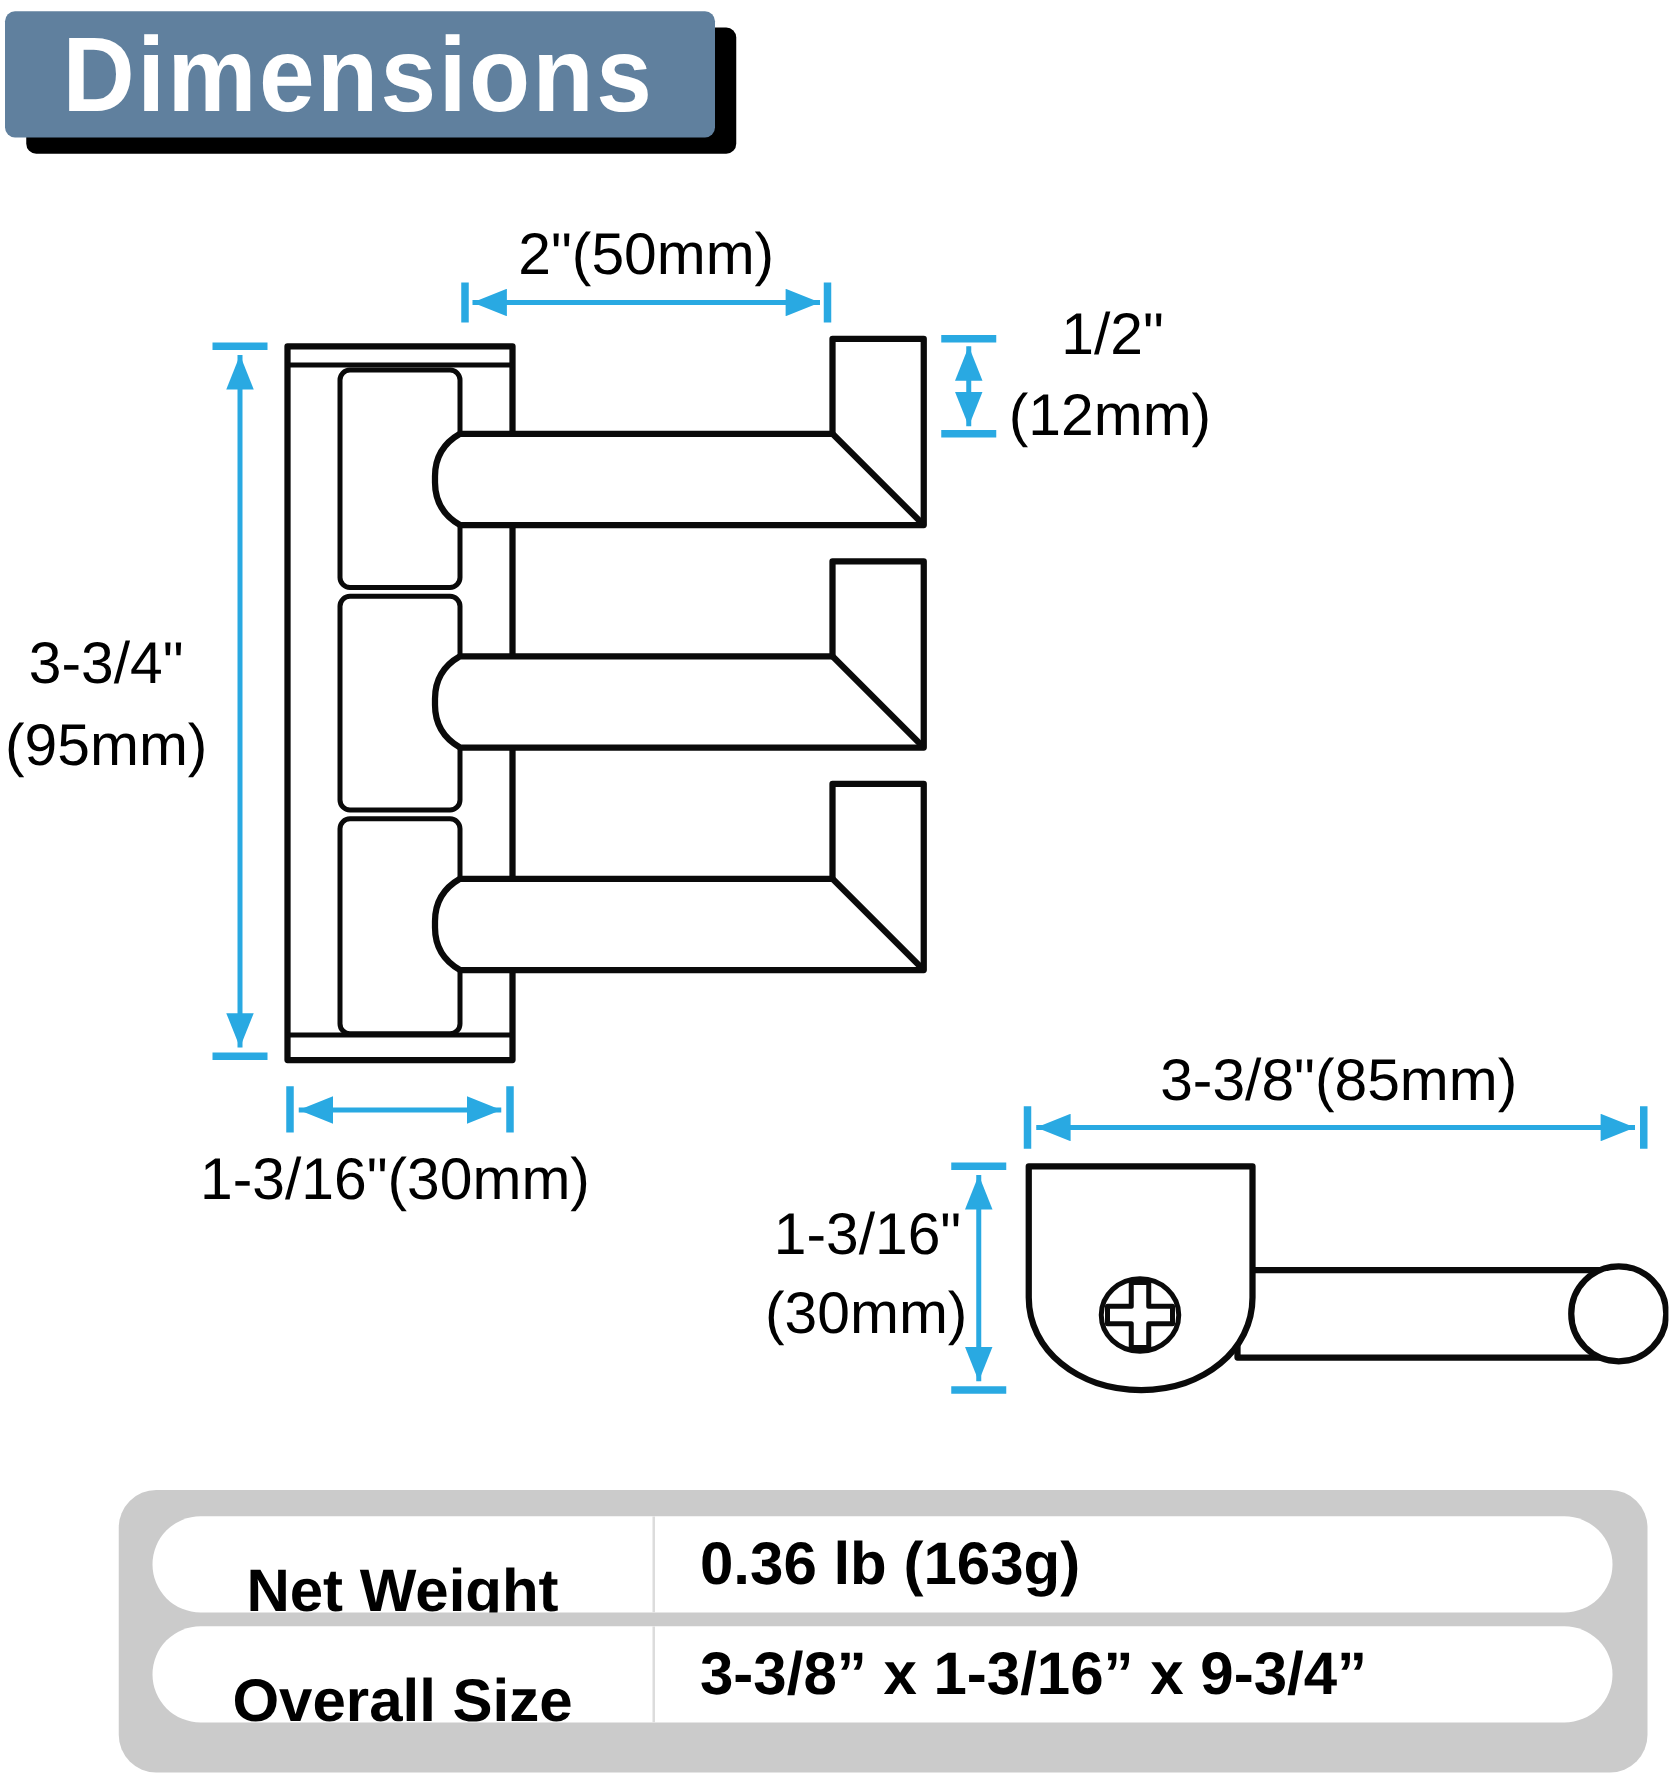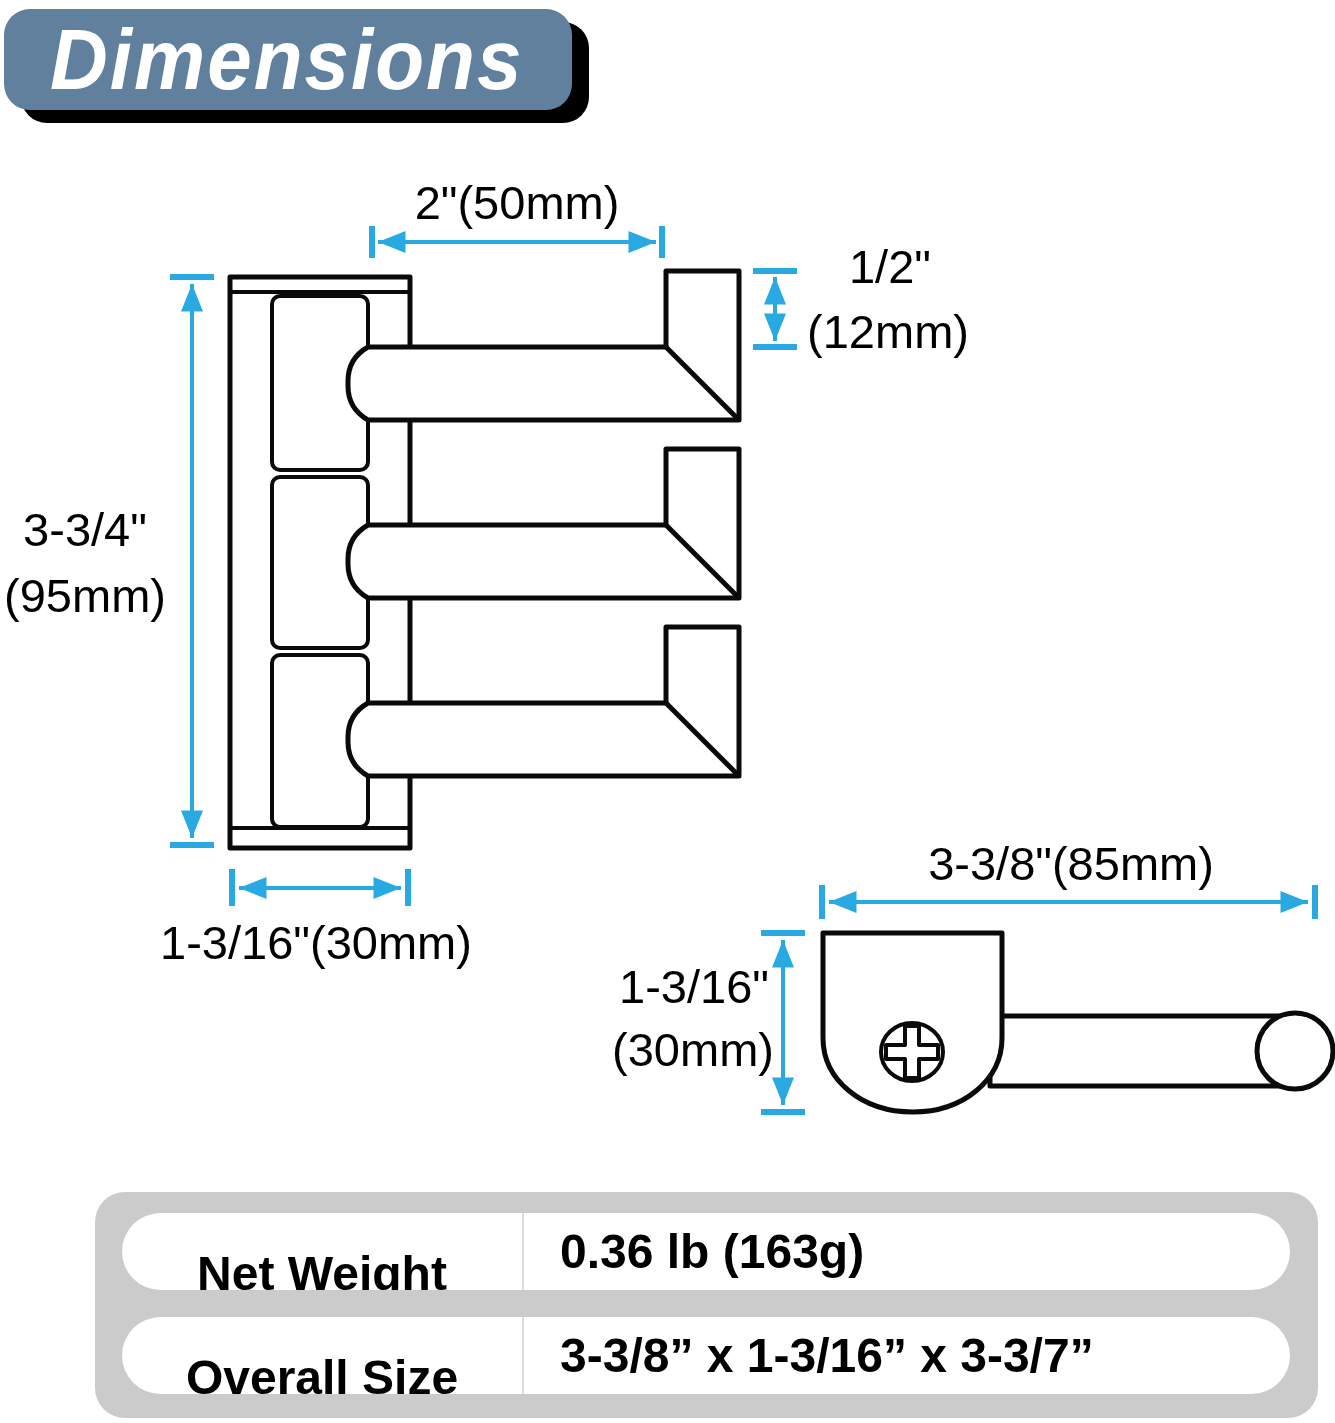--- a/index.html
+++ b/index.html
@@ -8,23 +8,23 @@
     width:1335px;height:1423px;
     background:#ffffff;
     font-family:"Liberation Sans", sans-serif;
     overflow:hidden;
   }
   
   .banner{
     position:absolute;left:4px;top:9px;
     width:568px;height:101px;
     background:#60809e;
-    border-radius:26px;
+    border-radius:8px;
     box-shadow:17px 13px 0 #000000;
-    display:flex;align-items:center;font-style:italic;
+    display:flex;align-items:center;
   }
   .banner-text{
     color:#ffffff;
     font-size:80px;font-weight:bold;
     letter-spacing:2px;
     padding-left:46px;
     transform:scaleY(1.06);
     white-space:nowrap;
   }
   
@@ -35,21 +35,21 @@
     width:1223px;height:226px;
     background:#cbcbcb;
     border-radius:30px;
   }
   .spec-row{
     position:absolute;left:27px;width:1168px;height:77px;
     background:#ffffff;border-radius:39px;
     display:flex;align-items:stretch;overflow:hidden;
   }
   .spec-row.r1{top:21px;}
-  .spec-row.r2{top:125px;}
+  .spec-row.r2{top:109px;}
   .spec-label{
     width:400px;display:flex;align-items:center;justify-content:center;
     font-size:48px;font-weight:bold;color:#000000;white-space:nowrap;margin-top:44px;
   }
   .spec-value{
     flex:1;border-left:2px solid #dcdcdc;
     display:flex;align-items:center;
     padding-left:36px;
     font-size:48px;font-weight:bold;color:#000000;white-space:nowrap;
   }
@@ -166,17 +166,17 @@
     </g>
   </svg>
 
   <div class="spec-table">
     <div class="spec-row r1">
       <div class="spec-label">Net Weight</div>
       <div class="spec-value">0.36 lb (163g)</div>
     </div>
     <div class="spec-row r2">
       <div class="spec-label">Overall Size</div>
-      <div class="spec-value">3-3/8” x 1-3/16” x 3-3/7”</div>
+      <div class="spec-value">3-3/8” x 1-3/16” x 9-3/4”</div>
     </div>
   </div>
 
 </div>
 
 </body></html>

